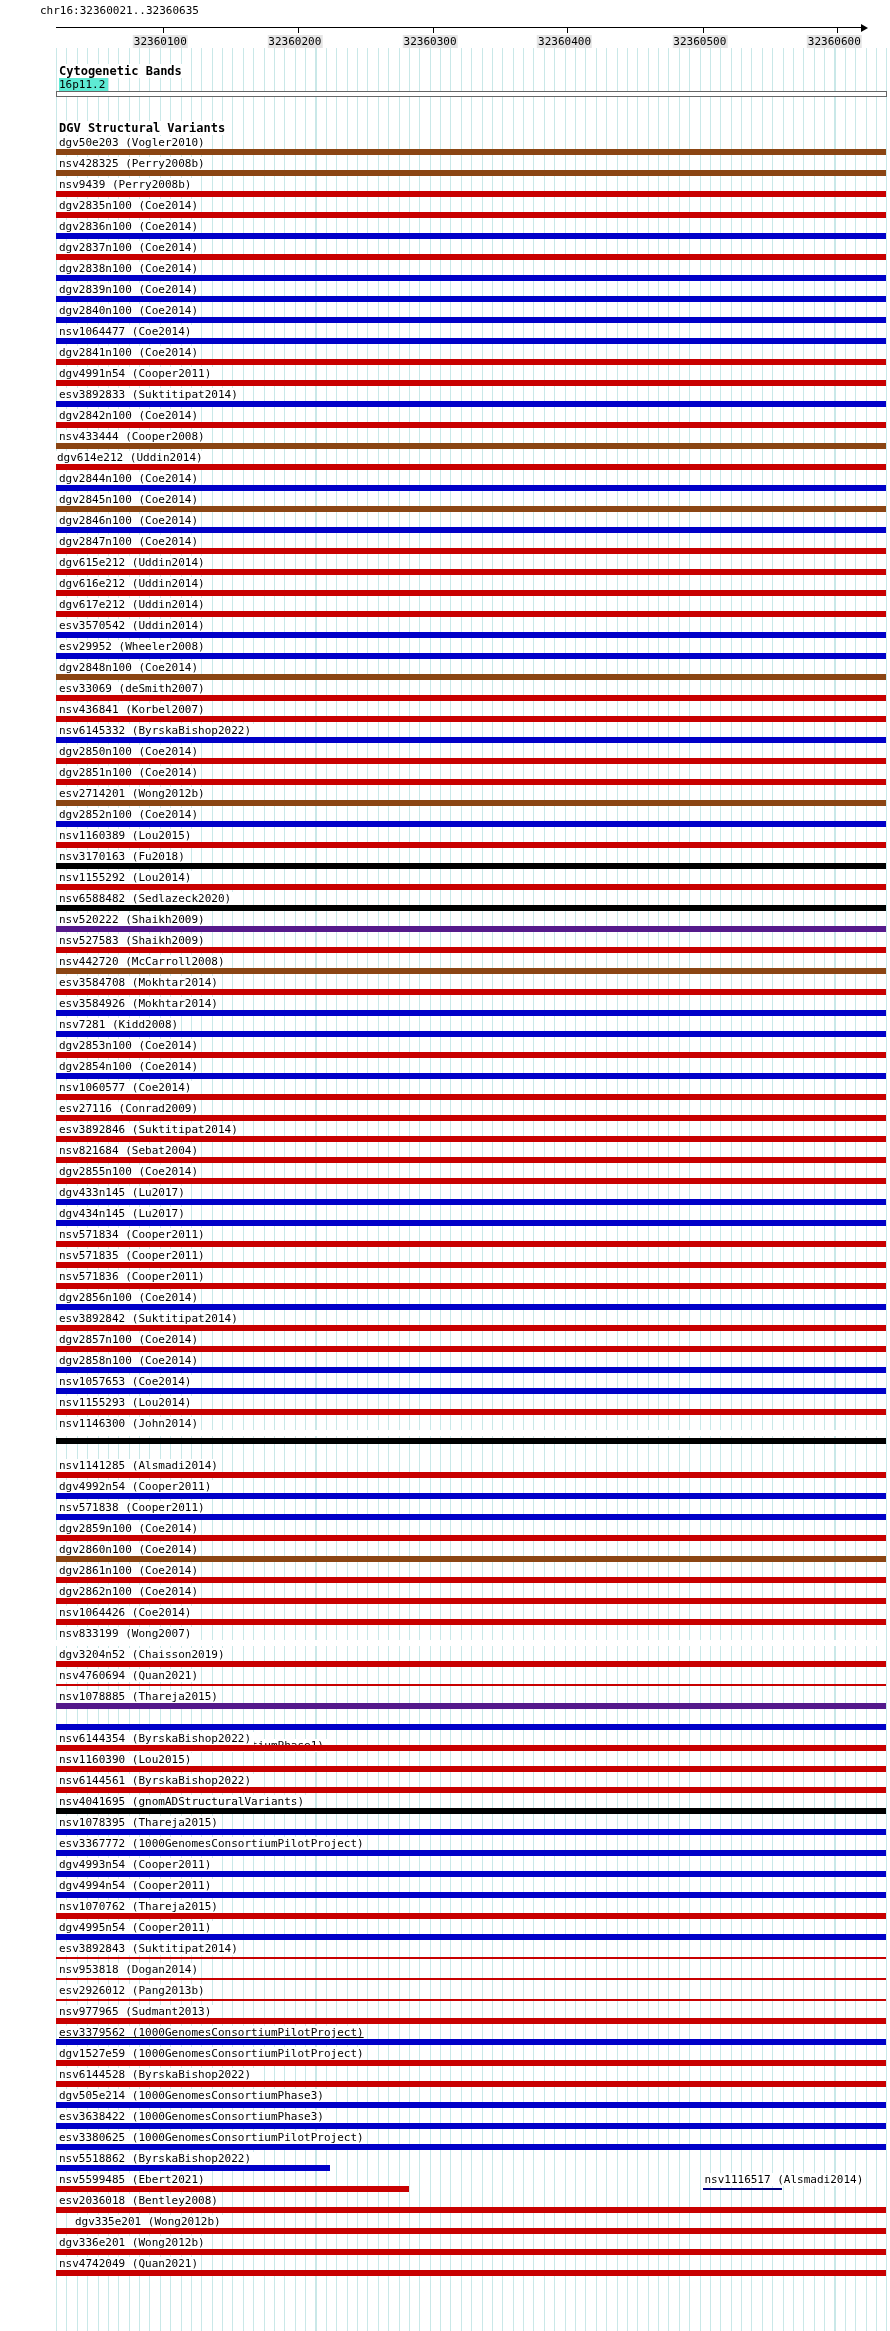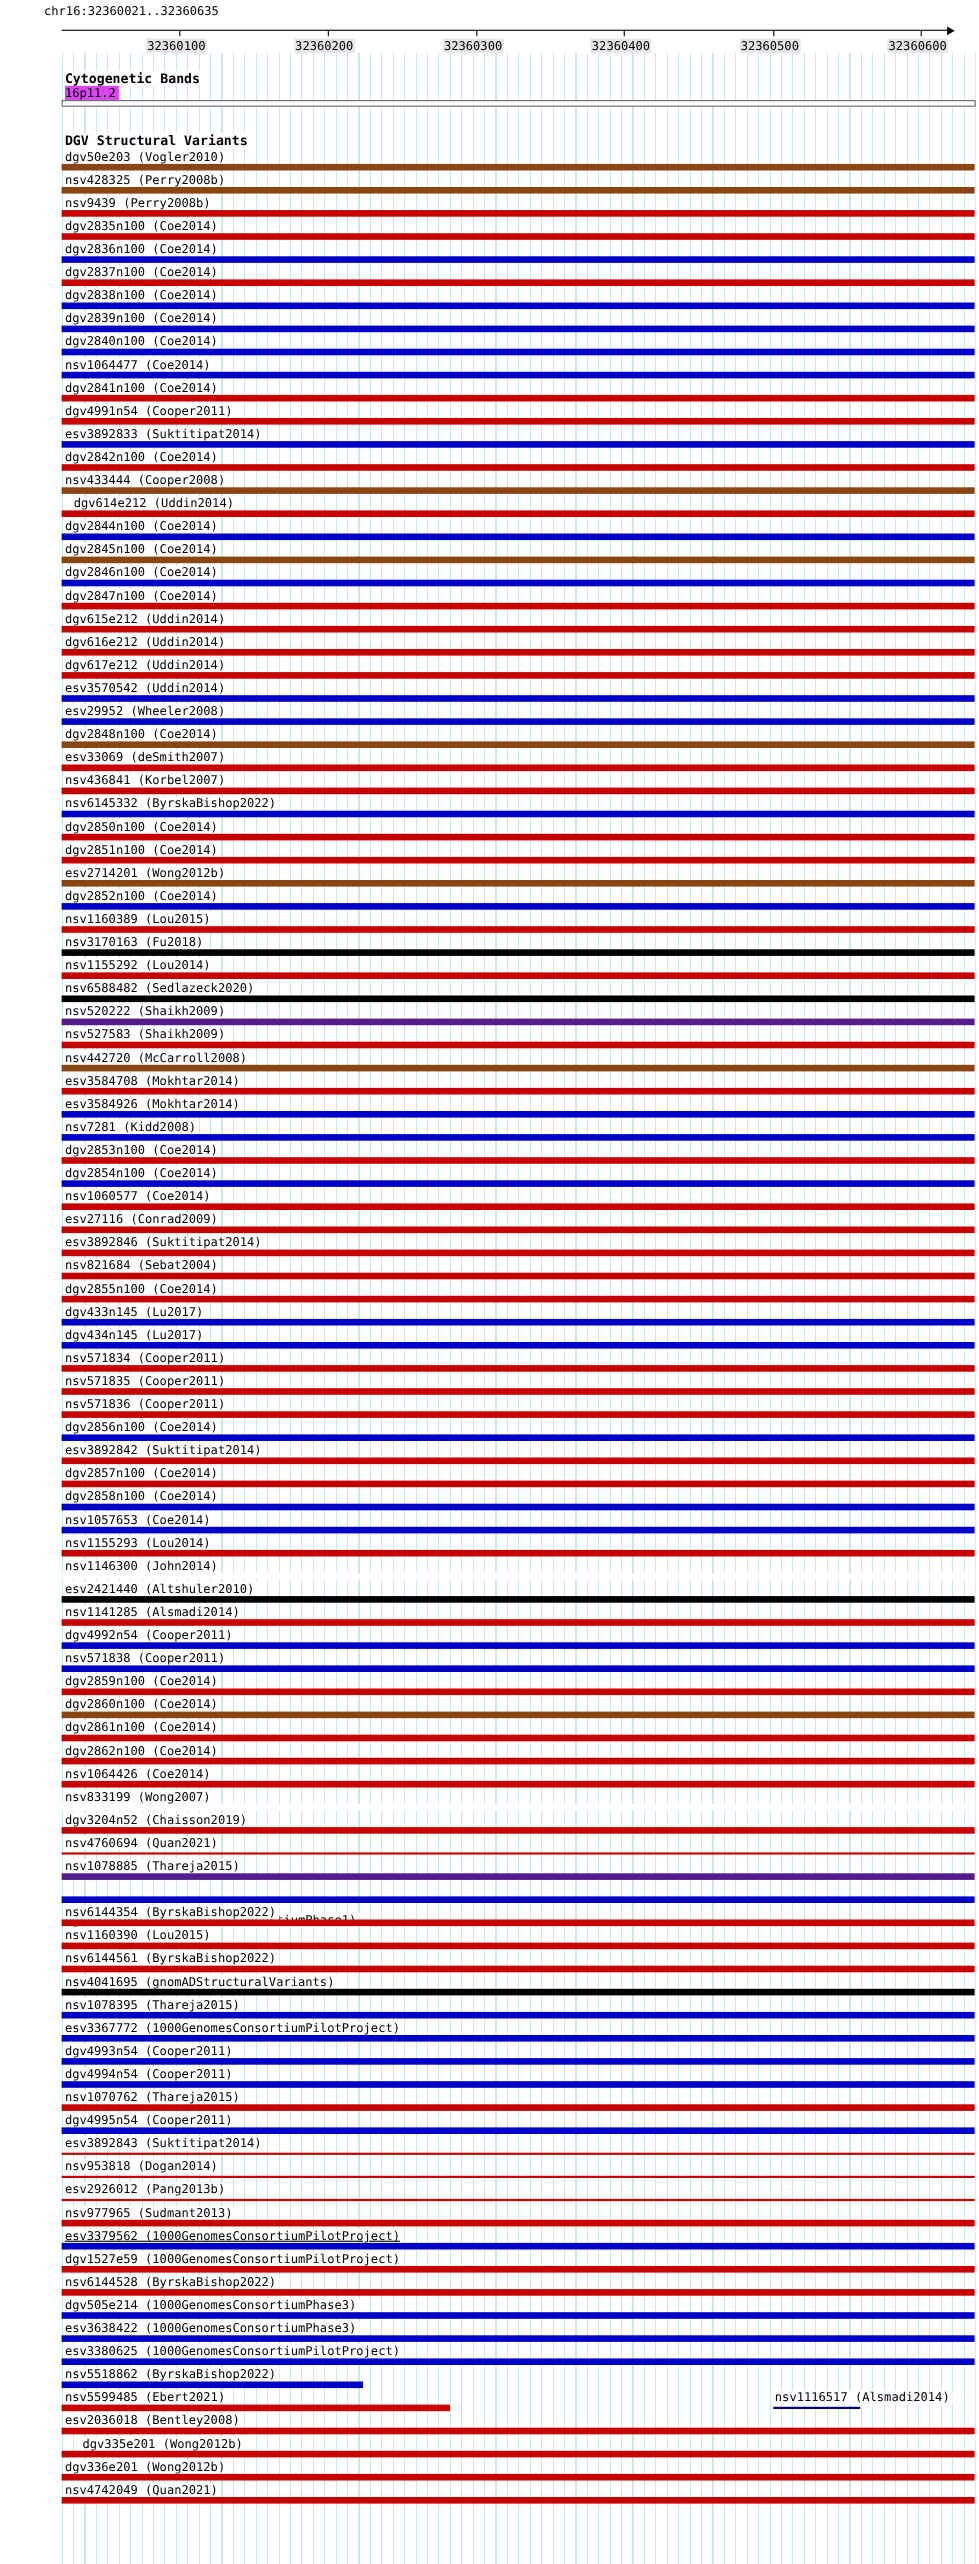--- a/index.html
+++ b/index.html
@@ -17,21 +17,21 @@
   .ruler-line{position:absolute;left:0;top:0;width:97%;height:1px;background:#000;}
   .ruler-arrow{
     position:absolute;left:97%;top:-3px;width:0;height:0;
     border-left:7px solid #000;border-top:4px solid transparent;border-bottom:4px solid transparent;
   }
   .tick{position:absolute;top:1px;width:1px;height:5px;background:#000;}
   .tick-label{position:absolute;top:8px;font-size:11px;transform:translateX(-55%);white-space:nowrap;background:#e5e5e5;padding:0 1px;}
   .section-title{position:absolute;left:59px;font-weight:bold;font-size:12px;background:#fff;padding:0 3px 0 0;white-space:nowrap;}
   #cyto-title{top:64px;}
   #dgv-title{top:121px;}
-  .band-label{position:absolute;left:59px;top:78px;font-size:11px;background:#d946ef;padding:0 3px 0 0;}
+  .band-label{position:absolute;left:59px;top:78px;font-size:11px;background:#5eead4;padding:0 3px 0 0;}
   .band-box{position:absolute;left:56px;top:91px;width:829px;height:4px;background:#fff;border:1px solid #666;}
   #dgv-items{position:absolute;left:56px;top:136px;width:830px;}
   .item-row{position:relative;height:21px;}
   .labels{position:relative;height:13px;}
   .item-label{
     position:absolute;top:0;font-size:11px;line-height:13px;
     background:#fff;padding:0 3px 0 1px;white-space:nowrap;cursor:pointer;
   }
   .bars{position:relative;height:8px;}
   .item-bar{position:absolute;top:0;height:6px;cursor:pointer;}
@@ -185,21 +185,21 @@
     <div class="item-row">
       <div class="labels">
         <span class="item-label" style="left: 2px;">nsv433444 (Cooper2008)</span>
       </div>
       <div class="bars">
         <div class="item-bar" style="left: 0%; width: 100%; background: rgb(139, 69, 19);"></div>
       </div>
     </div>
     <div class="item-row">
       <div class="labels">
-        <span class="item-label" style="left: 10px;">dgv614e212 (Uddin2014)</span>
+        <span class="item-label" style="left: 0;">dgv614e212 (Uddin2014)</span>
       </div>
       <div class="bars">
         <div class="item-bar" style="left: 0%; width: 100%; background: rgb(200, 0, 0);"></div>
       </div>
     </div>
     <div class="item-row">
       <div class="labels">
         <span class="item-label" style="left: 2px;">dgv2844n100 (Coe2014)</span>
       </div>
       <div class="bars">
@@ -560,23 +560,20 @@
     </div>
     <div class="item-row">
       <div class="labels">
         <span class="item-label" style="left: 2px;">nsv1146300 (John2014)</span>
       </div>
       <div class="bars">
         <div class="item-bar" style="left: 0%; width: 100%; background: rgb(255, 255, 255);"></div>
       </div>
     </div>
     <div class="item-row">
-      <div class="labels">
-        <span class="item-label" style="left: 2px;">esv2421440 (Altshuler2010)</span>
-      </div>
       <div class="bars">
         <div class="item-bar" style="left: 0%; width: 100%; background: rgb(0, 0, 0);"></div>
       </div>
     </div>
     <div class="item-row">
       <div class="labels">
         <span class="item-label" style="left: 2px;">nsv1141285 (Alsmadi2014)</span>
       </div>
       <div class="bars">
         <div class="item-bar" style="left: 0%; width: 100%; background: rgb(200, 0, 0);"></div>

